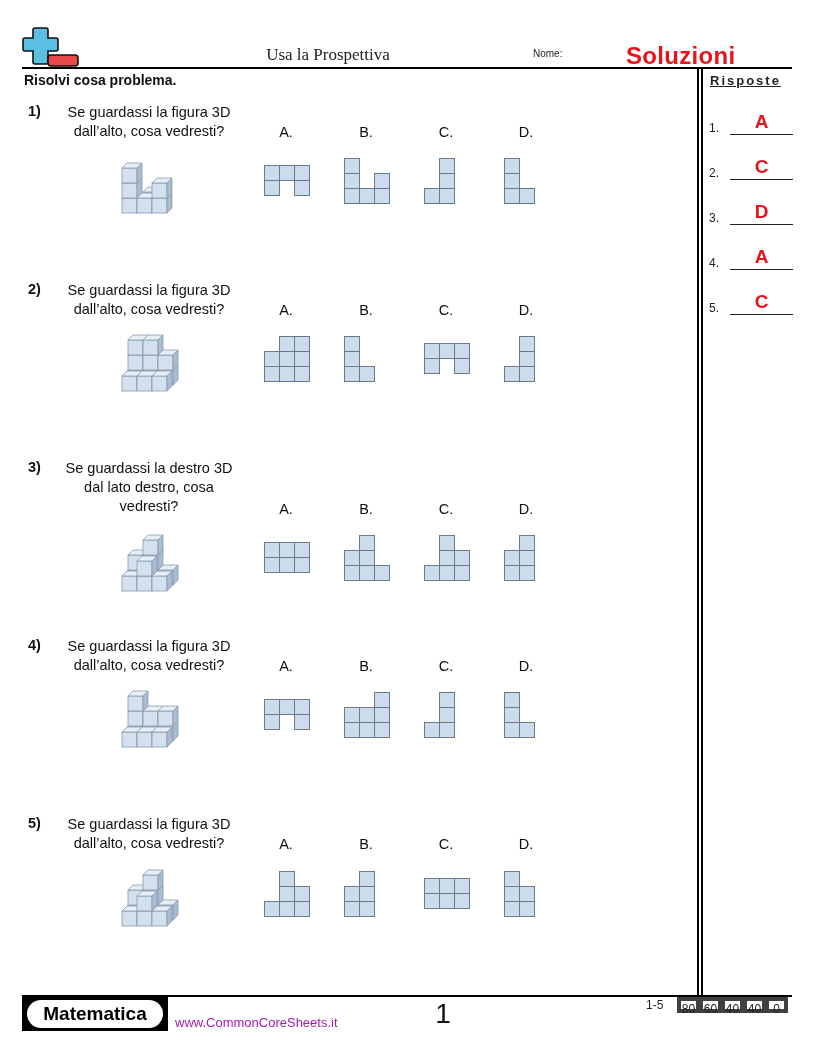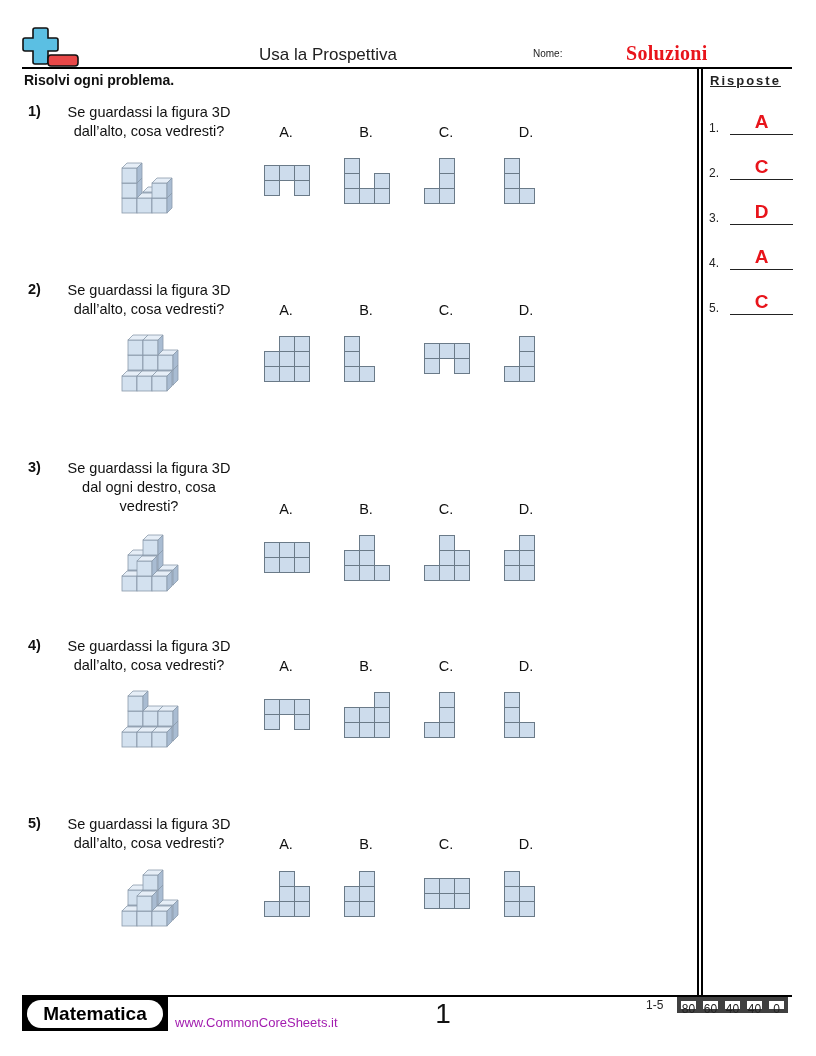--- a/index.html
+++ b/index.html
@@ -1,23 +1,23 @@
 <!DOCTYPE html>
 <html><head>
 <meta charset="utf-8">
 <style>
   * { box-sizing: border-box; margin: 0; padding: 0; }
   html, body { width: 816px; height: 1056px; background: #ffffff; }
   body { position: relative; font-family: "Liberation Sans", "DejaVu Sans", sans-serif; color: #111; overflow: hidden; }
 
   
   .logo { position: absolute; left: 22px; top: 26px; width: 58px; height: 42px; }
-  .title { position: absolute; left: 0; width: 656px; top: 45px; text-align: center; font-size: 17px; color: #222; }
+  .title { position: absolute; left: 0; width: 656px; top: 45px; text-align: center; font-size: 17px; color: #222; font-family: Liberation Serif, serif; }
   .name-label { position: absolute; left: 533px; top: 48px; font-size: 10px; color: #222; }
-  .name-value { position: absolute; left: 626px; top: 42px; font-size: 20px; font-weight: bold; color: #e8141b; letter-spacing: 0.3px; font-family: Liberation Serif, serif; }
+  .name-value { position: absolute; left: 626px; top: 42px; font-size: 24px; font-weight: bold; color: #e8141b; letter-spacing: 0.3px; }
   .header-rule { position: absolute; left: 22px; right: 24px; top: 67px; height: 2px; background: #000; }
 
   .instructions { position: absolute; left: 24px; top: 72px; font-size: 14px; font-weight: bold; }
 
   
   .vline { position: absolute; top: 69px; width: 2px; height: 927px; background: #000; }
   .vline.a { left: 697px; }
   .vline.b { left: 701px; }
   .answers-title { position: absolute; left: 710px; top: 73px; font-size: 13px; font-weight: bold; letter-spacing: 2px; text-decoration: underline; color: #222; }
   .answer-row { position: absolute; left: 709px; width: 84px; height: 26px; }
@@ -50,21 +50,21 @@
 <body>
 
 <svg class="logo" viewBox="0 0 58 42">
   <path d="M13 2 h11 a2 2 0 0 1 2 2 v8 h8 a2 2 0 0 1 2 2 v9 a2 2 0 0 1 -2 2 h-8 v11 a2 2 0 0 1 -2 2 h-11 a2 2 0 0 1 -2 -2 v-11 h-8 a2 2 0 0 1 -2 -2 v-9 a2 2 0 0 1 2 -2 h8 v-8 a2 2 0 0 1 2 -2 z" fill="#5bbfe3" stroke="#111" stroke-width="1.6"></path>
   <rect x="26" y="29" width="30" height="11" rx="3" fill="#e84848" stroke="#111" stroke-width="1.6"></rect>
 </svg>
 <div class="title">Usa la Prospettiva</div>
 <div class="name-label">Nome:</div>
 <div class="name-value">Soluzioni</div>
 <div class="header-rule"></div>
-<div class="instructions">Risolvi ogni problema.</div>
+<div class="instructions">Risolvi cosa problema.</div>
 
 <div class="vline a"></div>
 <div class="vline b"></div>
 <div class="answers-title">Risposte</div>
 
 <div class="answer-row" style="top:109px">
   <span class="answer-num">1.</span>
   <span class="answer-val">A</span>
   <span class="answer-line"></span>
 </div>
@@ -203,21 +203,21 @@
         <use href="#cube" x="42" y="27"></use>
         <use href="#cube" x="12" y="12"></use>
         <use href="#cube" x="27" y="12"></use>
         <use href="#cube" x="6" y="48"></use>
         <use href="#cube" x="21" y="48"></use>
         <use href="#cube" x="36" y="48"></use>
       </svg>
     </div>
     <div class="problem" style="top: 459px;">
       <div class="p-num">3)</div>
-      <div class="p-text">Se guardassi la figura 3D dal ogni destro, cosa vedresti?</div>
+      <div class="p-text">Se guardassi la destro 3D dal lato destro, cosa vedresti?</div>
       <div class="opt-label" style="left: 286px; top: 42px;">A.</div>
       <div class="opt-grid" style="--cols: 3; left: 264px; top: 83px;">
         <div class="cell on"></div>
         <div class="cell on"></div>
         <div class="cell on"></div>
         <div class="cell on"></div>
         <div class="cell on"></div>
         <div class="cell on"></div>
       </div>
       <div class="opt-label" style="left: 366px; top: 42px;">B.</div>

